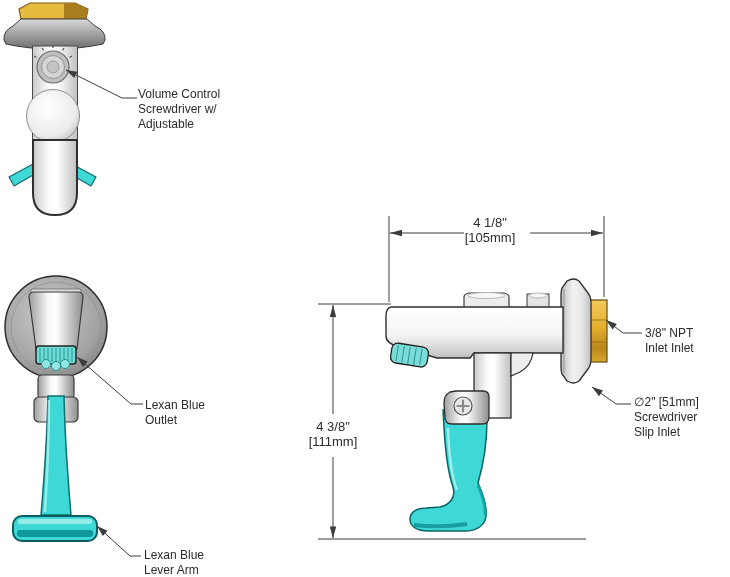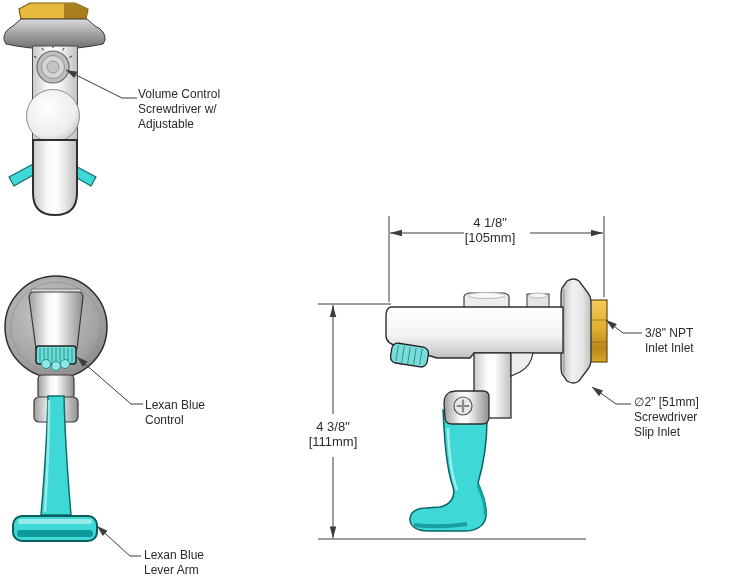--- a/index.html
+++ b/index.html
@@ -169,21 +169,21 @@
   </svg>
 
   <div class="label" style="left:138px;top:87px">
     <div>Volume Control</div>
     <div>Screwdriver w/</div>
     <div>Adjustable</div>
   </div>
 
   <div class="label" style="left:145px;top:398px">
     <div>Lexan Blue</div>
-    <div>Control</div>
+    <div>Outlet</div>
   </div>
 
   <div class="label" style="left:144px;top:548px">
     <div>Lexan Blue</div>
     <div>Lever Arm</div>
   </div>
 
   <div class="label" style="left:645px;top:326px">
     <div>3/8" NPT</div>
     <div>Inlet Inlet</div>

